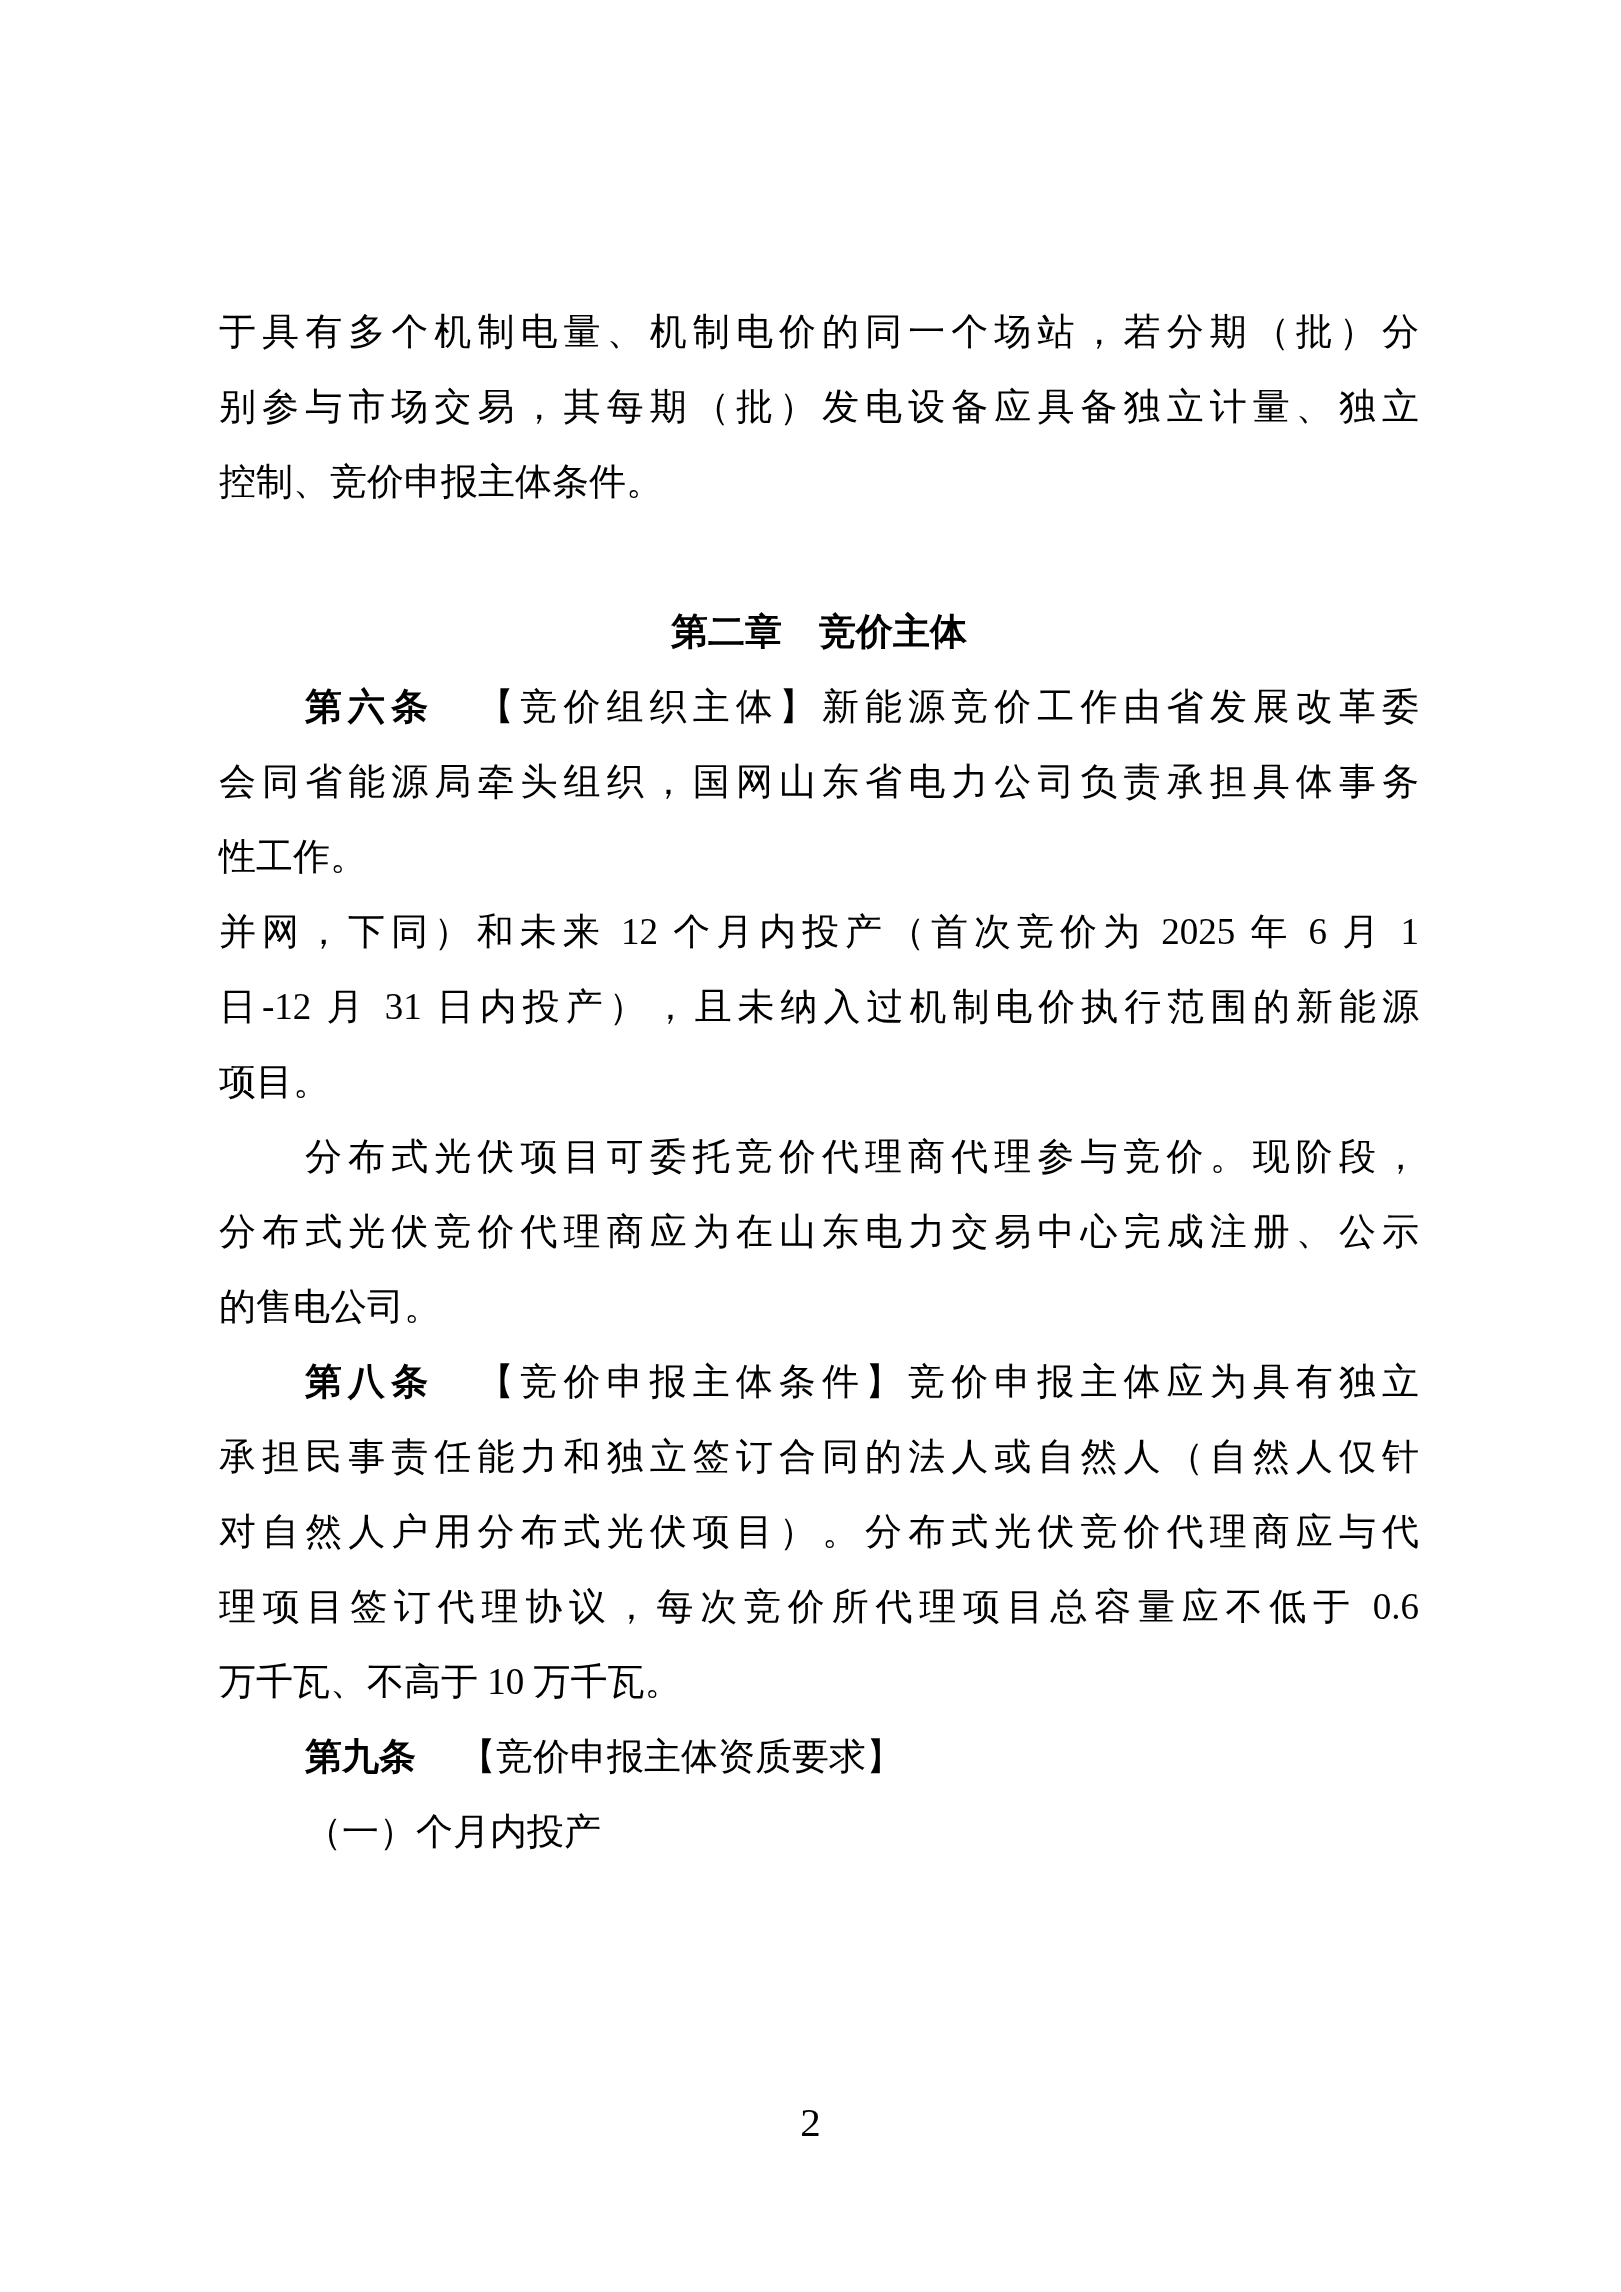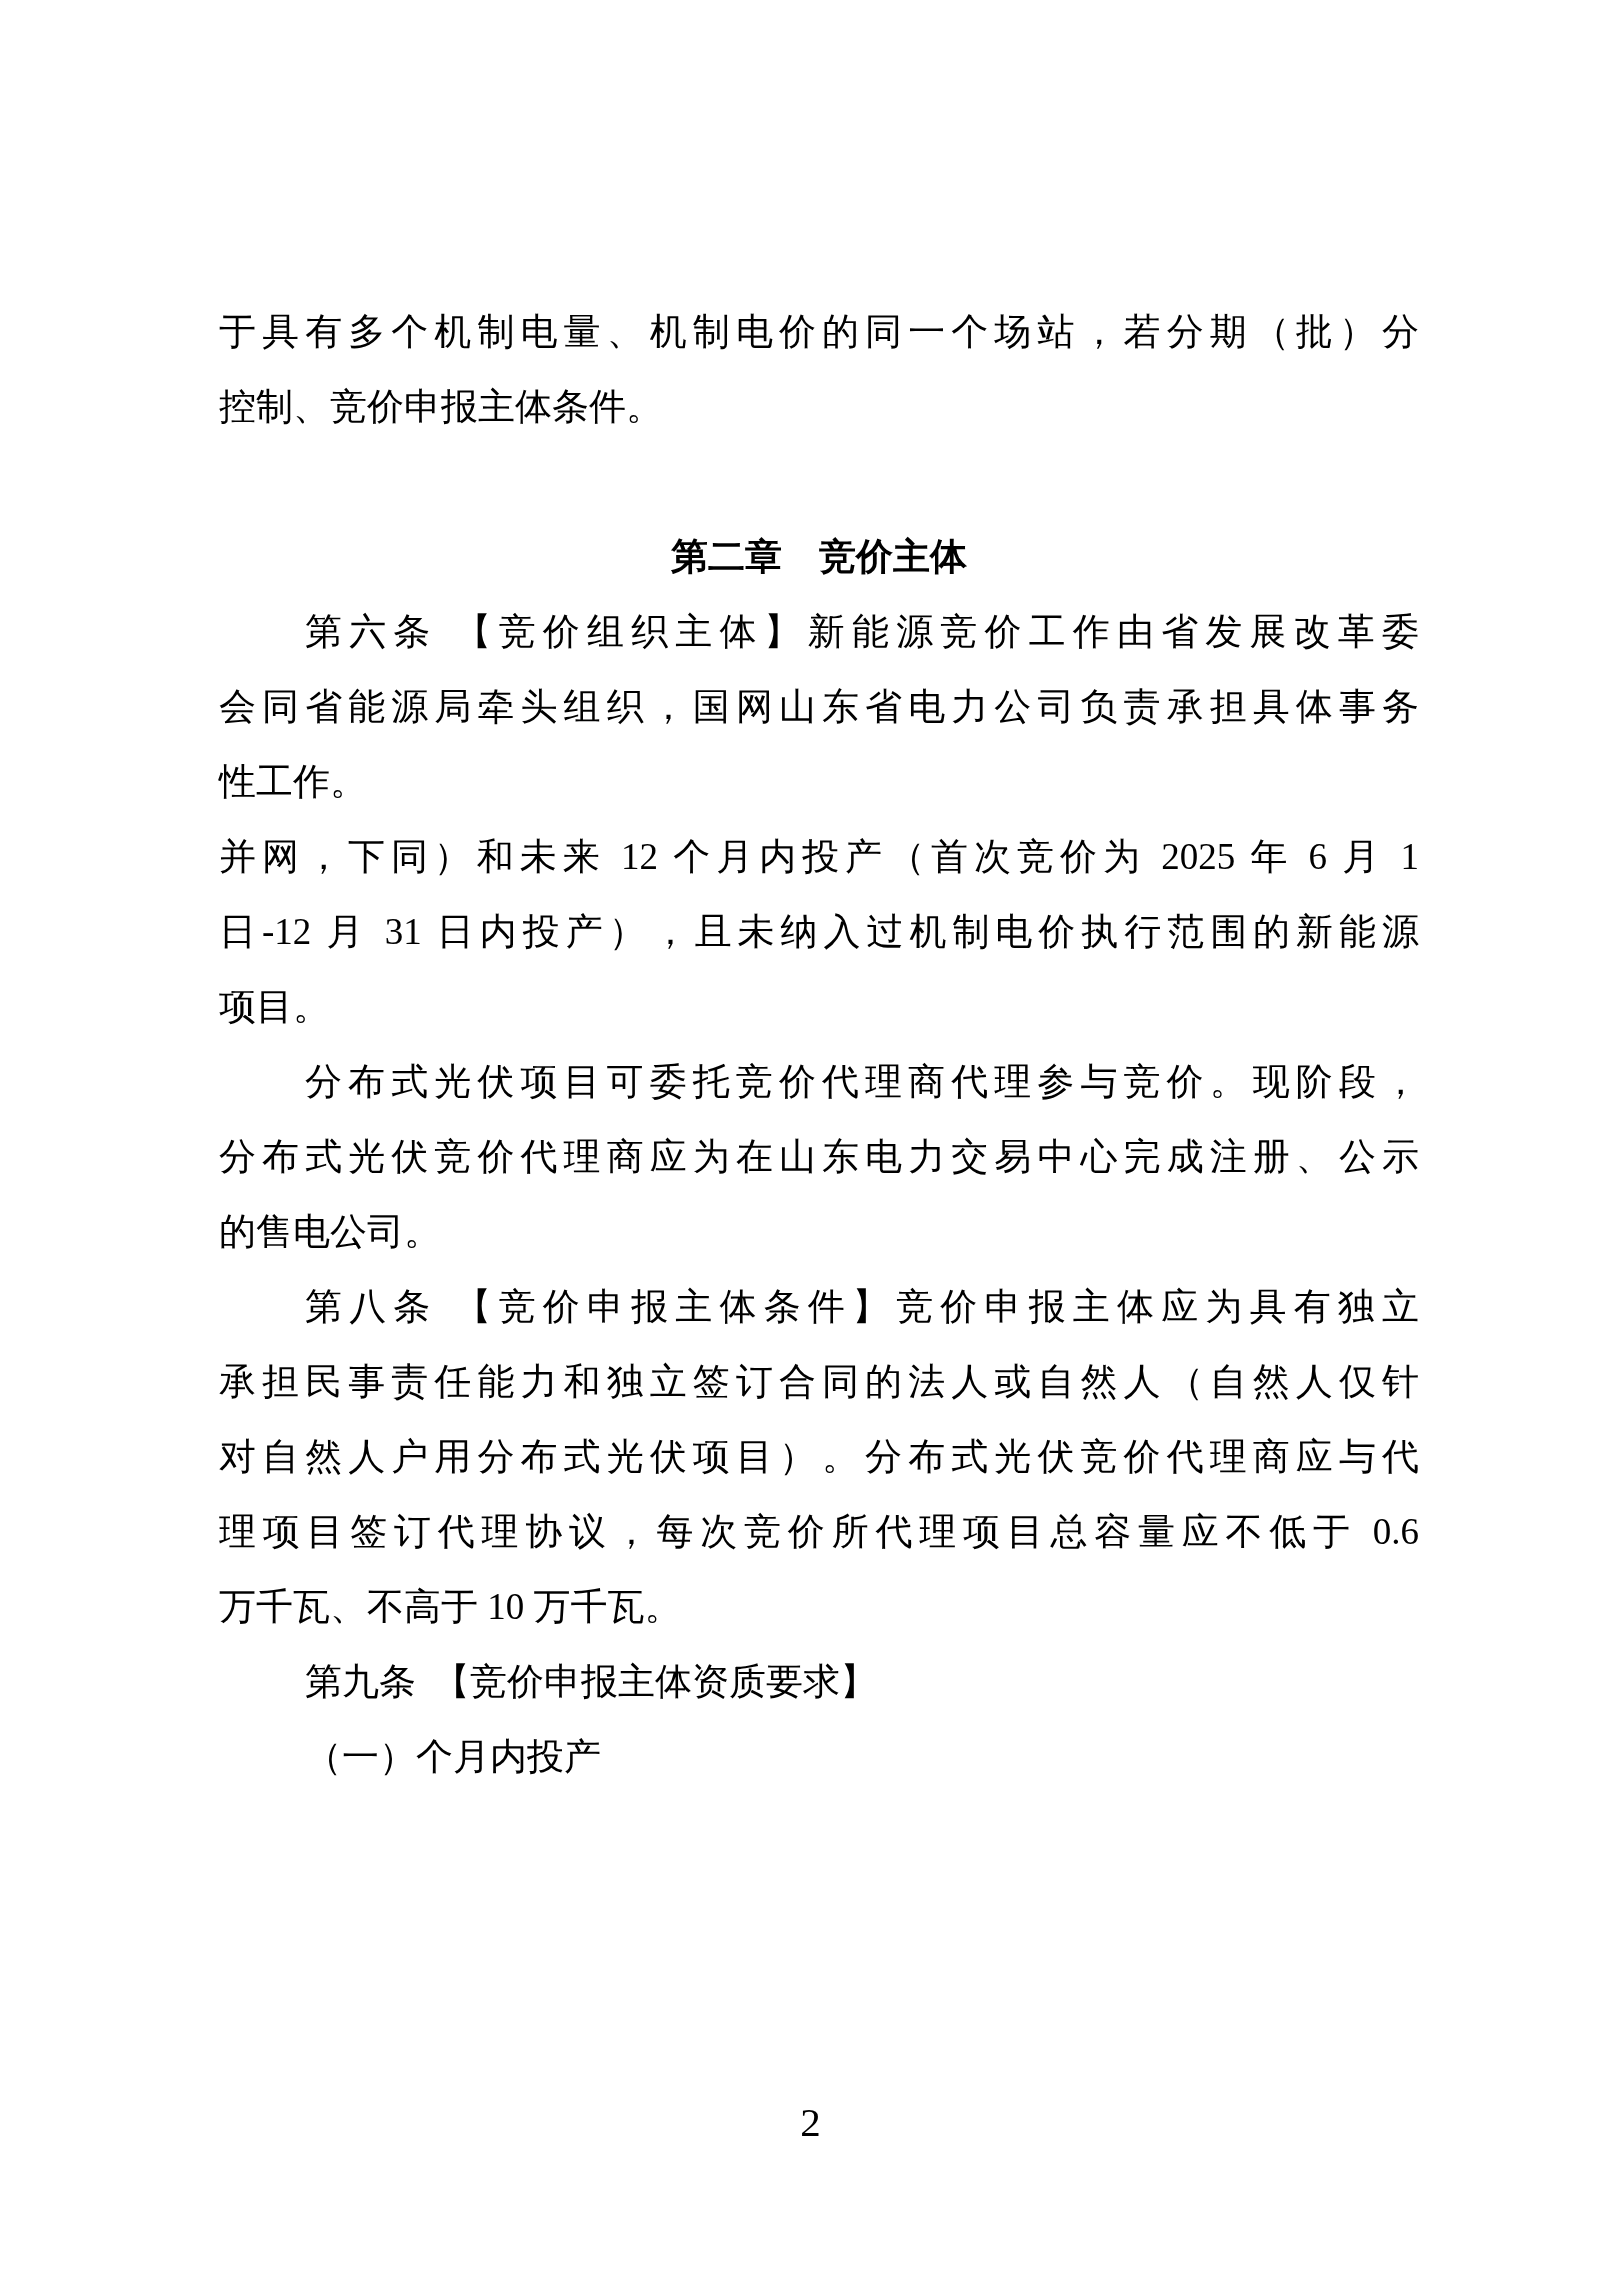--- a/index.html
+++ b/index.html
@@ -31,40 +31,41 @@
   .indent { text-indent: 86px; }
   .chapter-heading {
     margin-top: 75px;
     text-align: right;
     text-align-last: center;
     font-weight: 700;
     font-family: "Liberation Sans", "DejaVu Sans", sans-serif;
     text-indent: 0;
   }
   .lbl {
-    font-weight: 400;
+    font-weight: 700;
     font-family: "Liberation Sans", "DejaVu Sans", sans-serif;
-    margin-right: 17px;
+    margin-right: 43px;
   }
   .page-number {
     position: absolute;
     left: 0;
     top: 2098px;
     width: 1621px;
     text-align: center;
     font-size: 41px;
     line-height: 49px;
   }
 </style>
 </head>
 <body>
 
 <div class="doc">
 
   <div class="line j">于具有多个机制电量、机制电价的同一个场站，若分期（批）分</div>
+  <div class="line j">别参与市场交易，其每期（批）发电设备应具备独立计量、独立</div>
   <div class="line">控制、竞价申报主体条件。</div>
 
   <div class="line chapter-heading">第二章　竞价主体</div>
 
   <div class="line j indent"><span class="lbl">第六条</span><span>【竞价组织主体】新能源竞价工作由省发展改革委</span></div>
   <div class="line j">会同省能源局牵头组织，国网山东省电力公司负责承担具体事务</div>
   <div class="line">性工作。</div>
 
   <div class="line j">并网，下同）和未来 12 个月内投产（首次竞价为 2025 年 6 月 1</div>
   <div class="line j">日-12 月 31 日内投产），且未纳入过机制电价执行范围的新能源</div>

